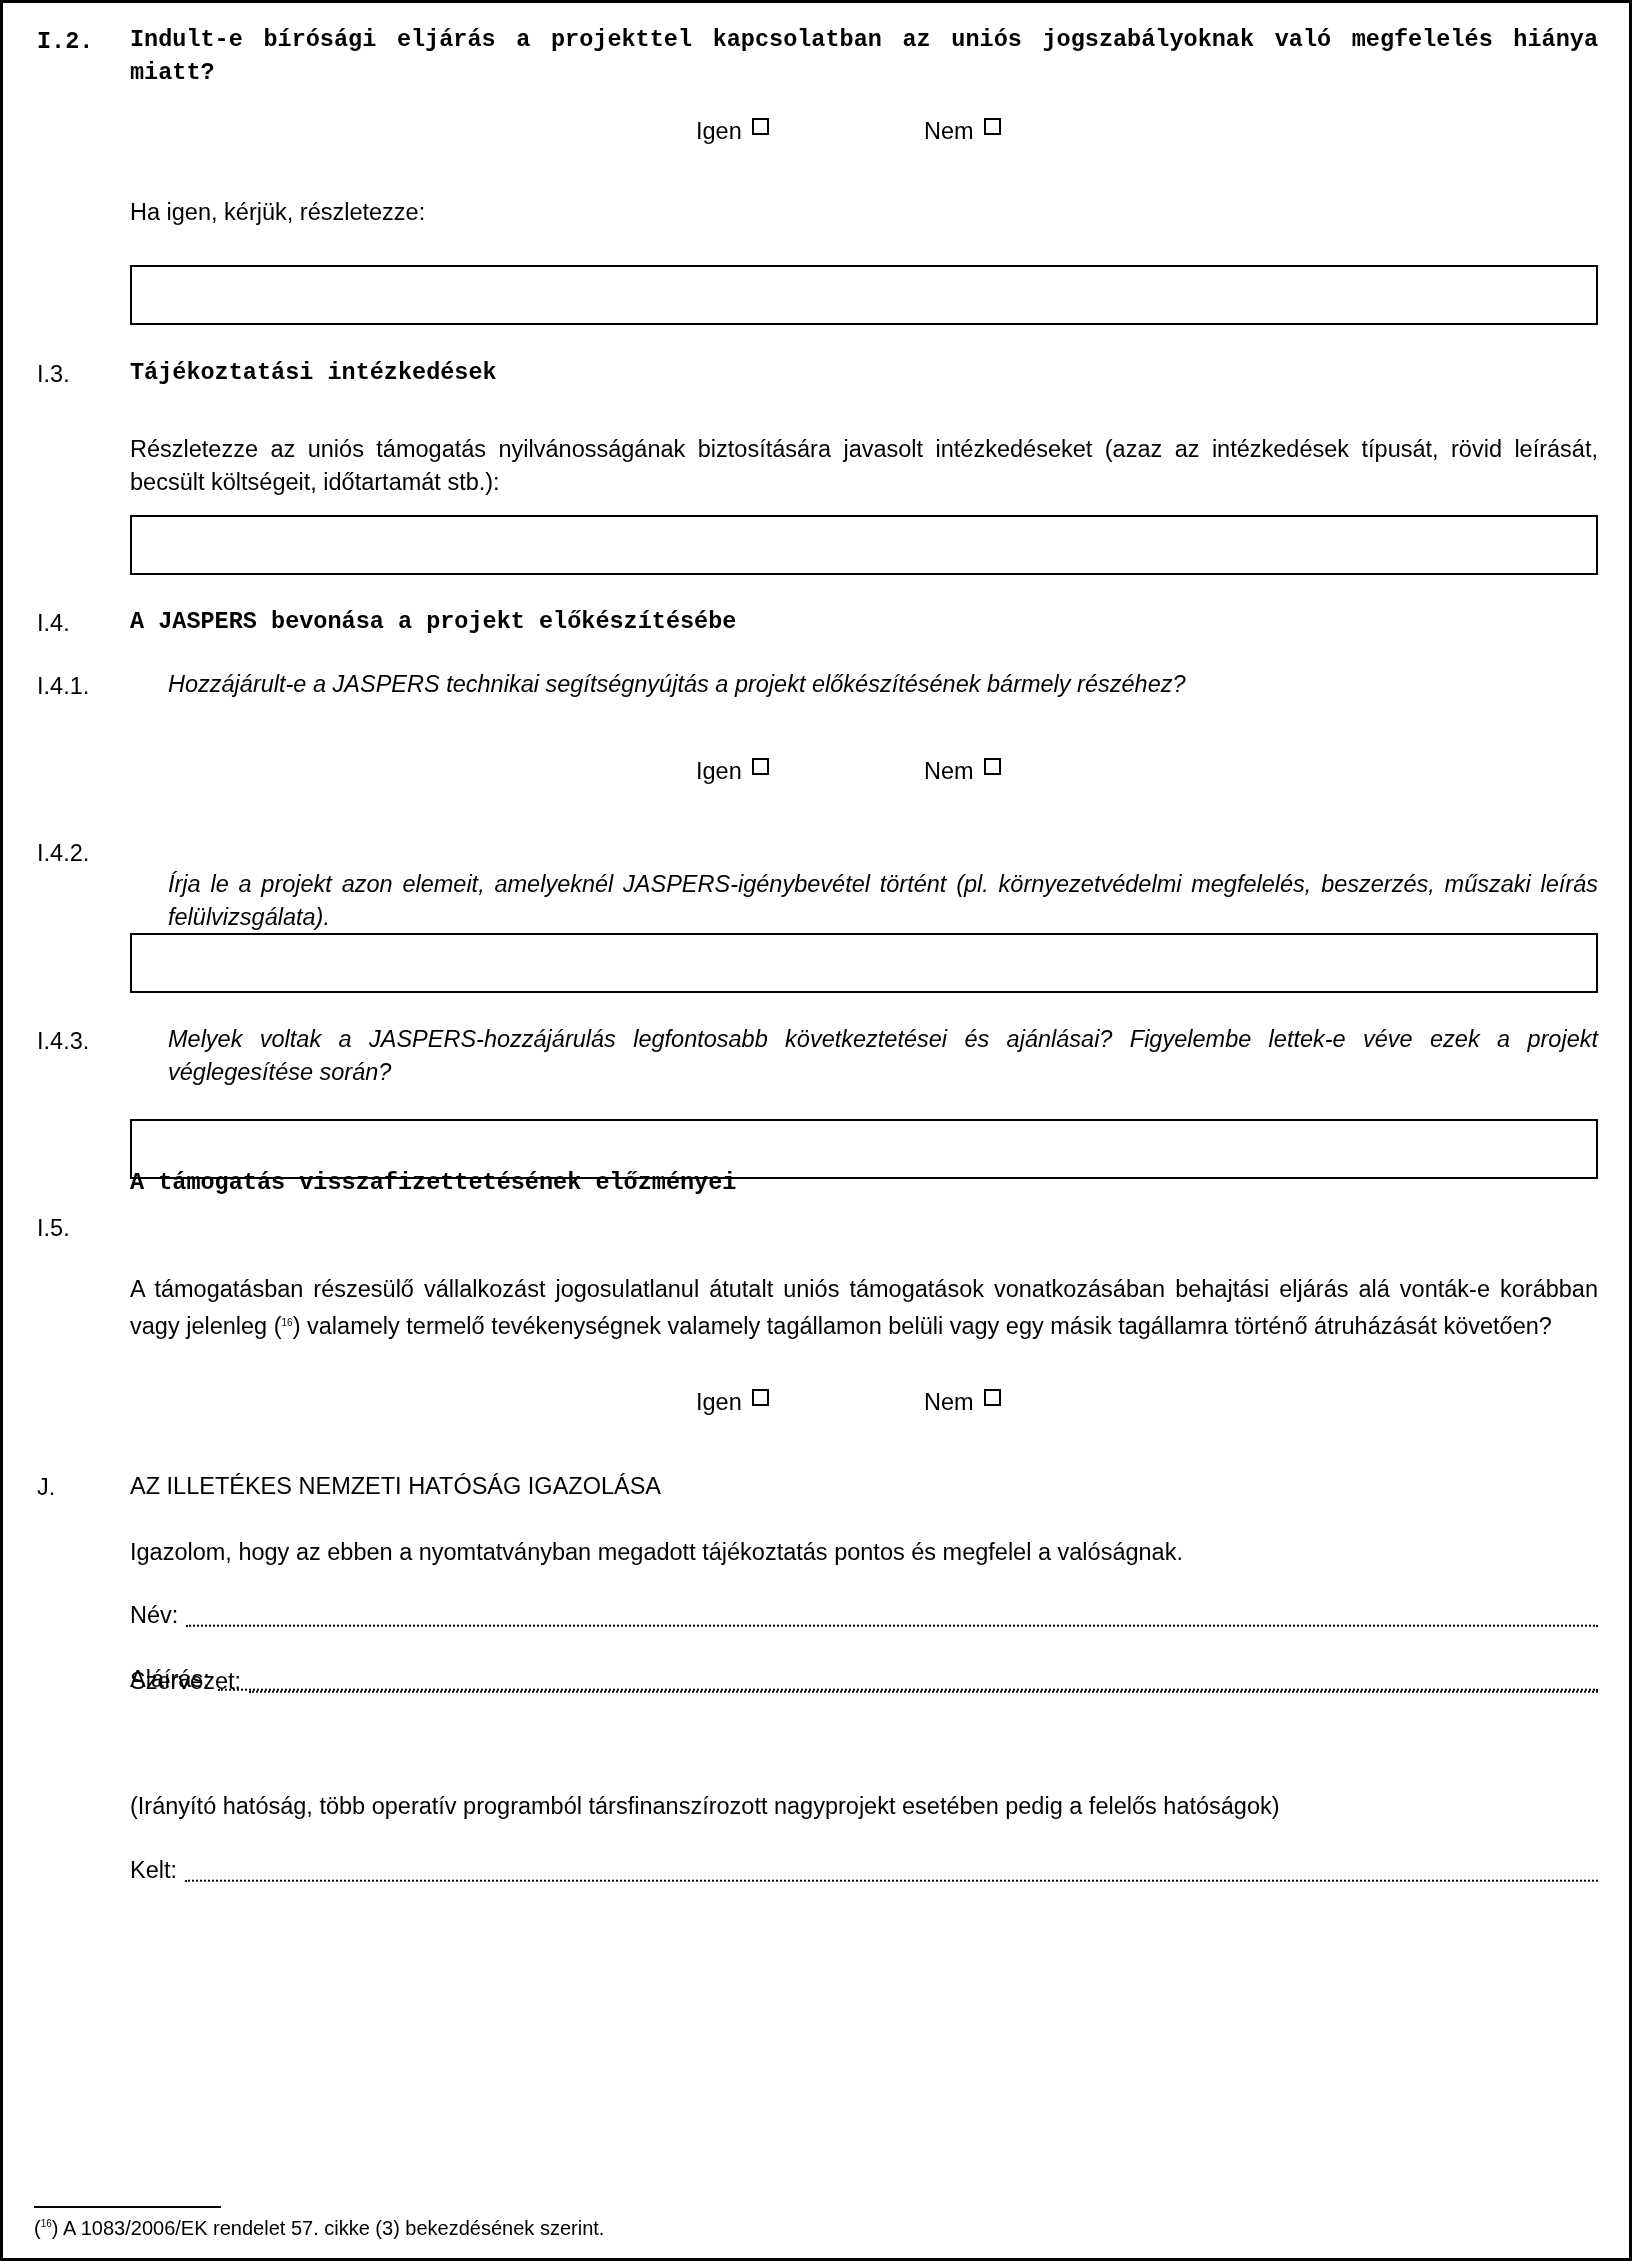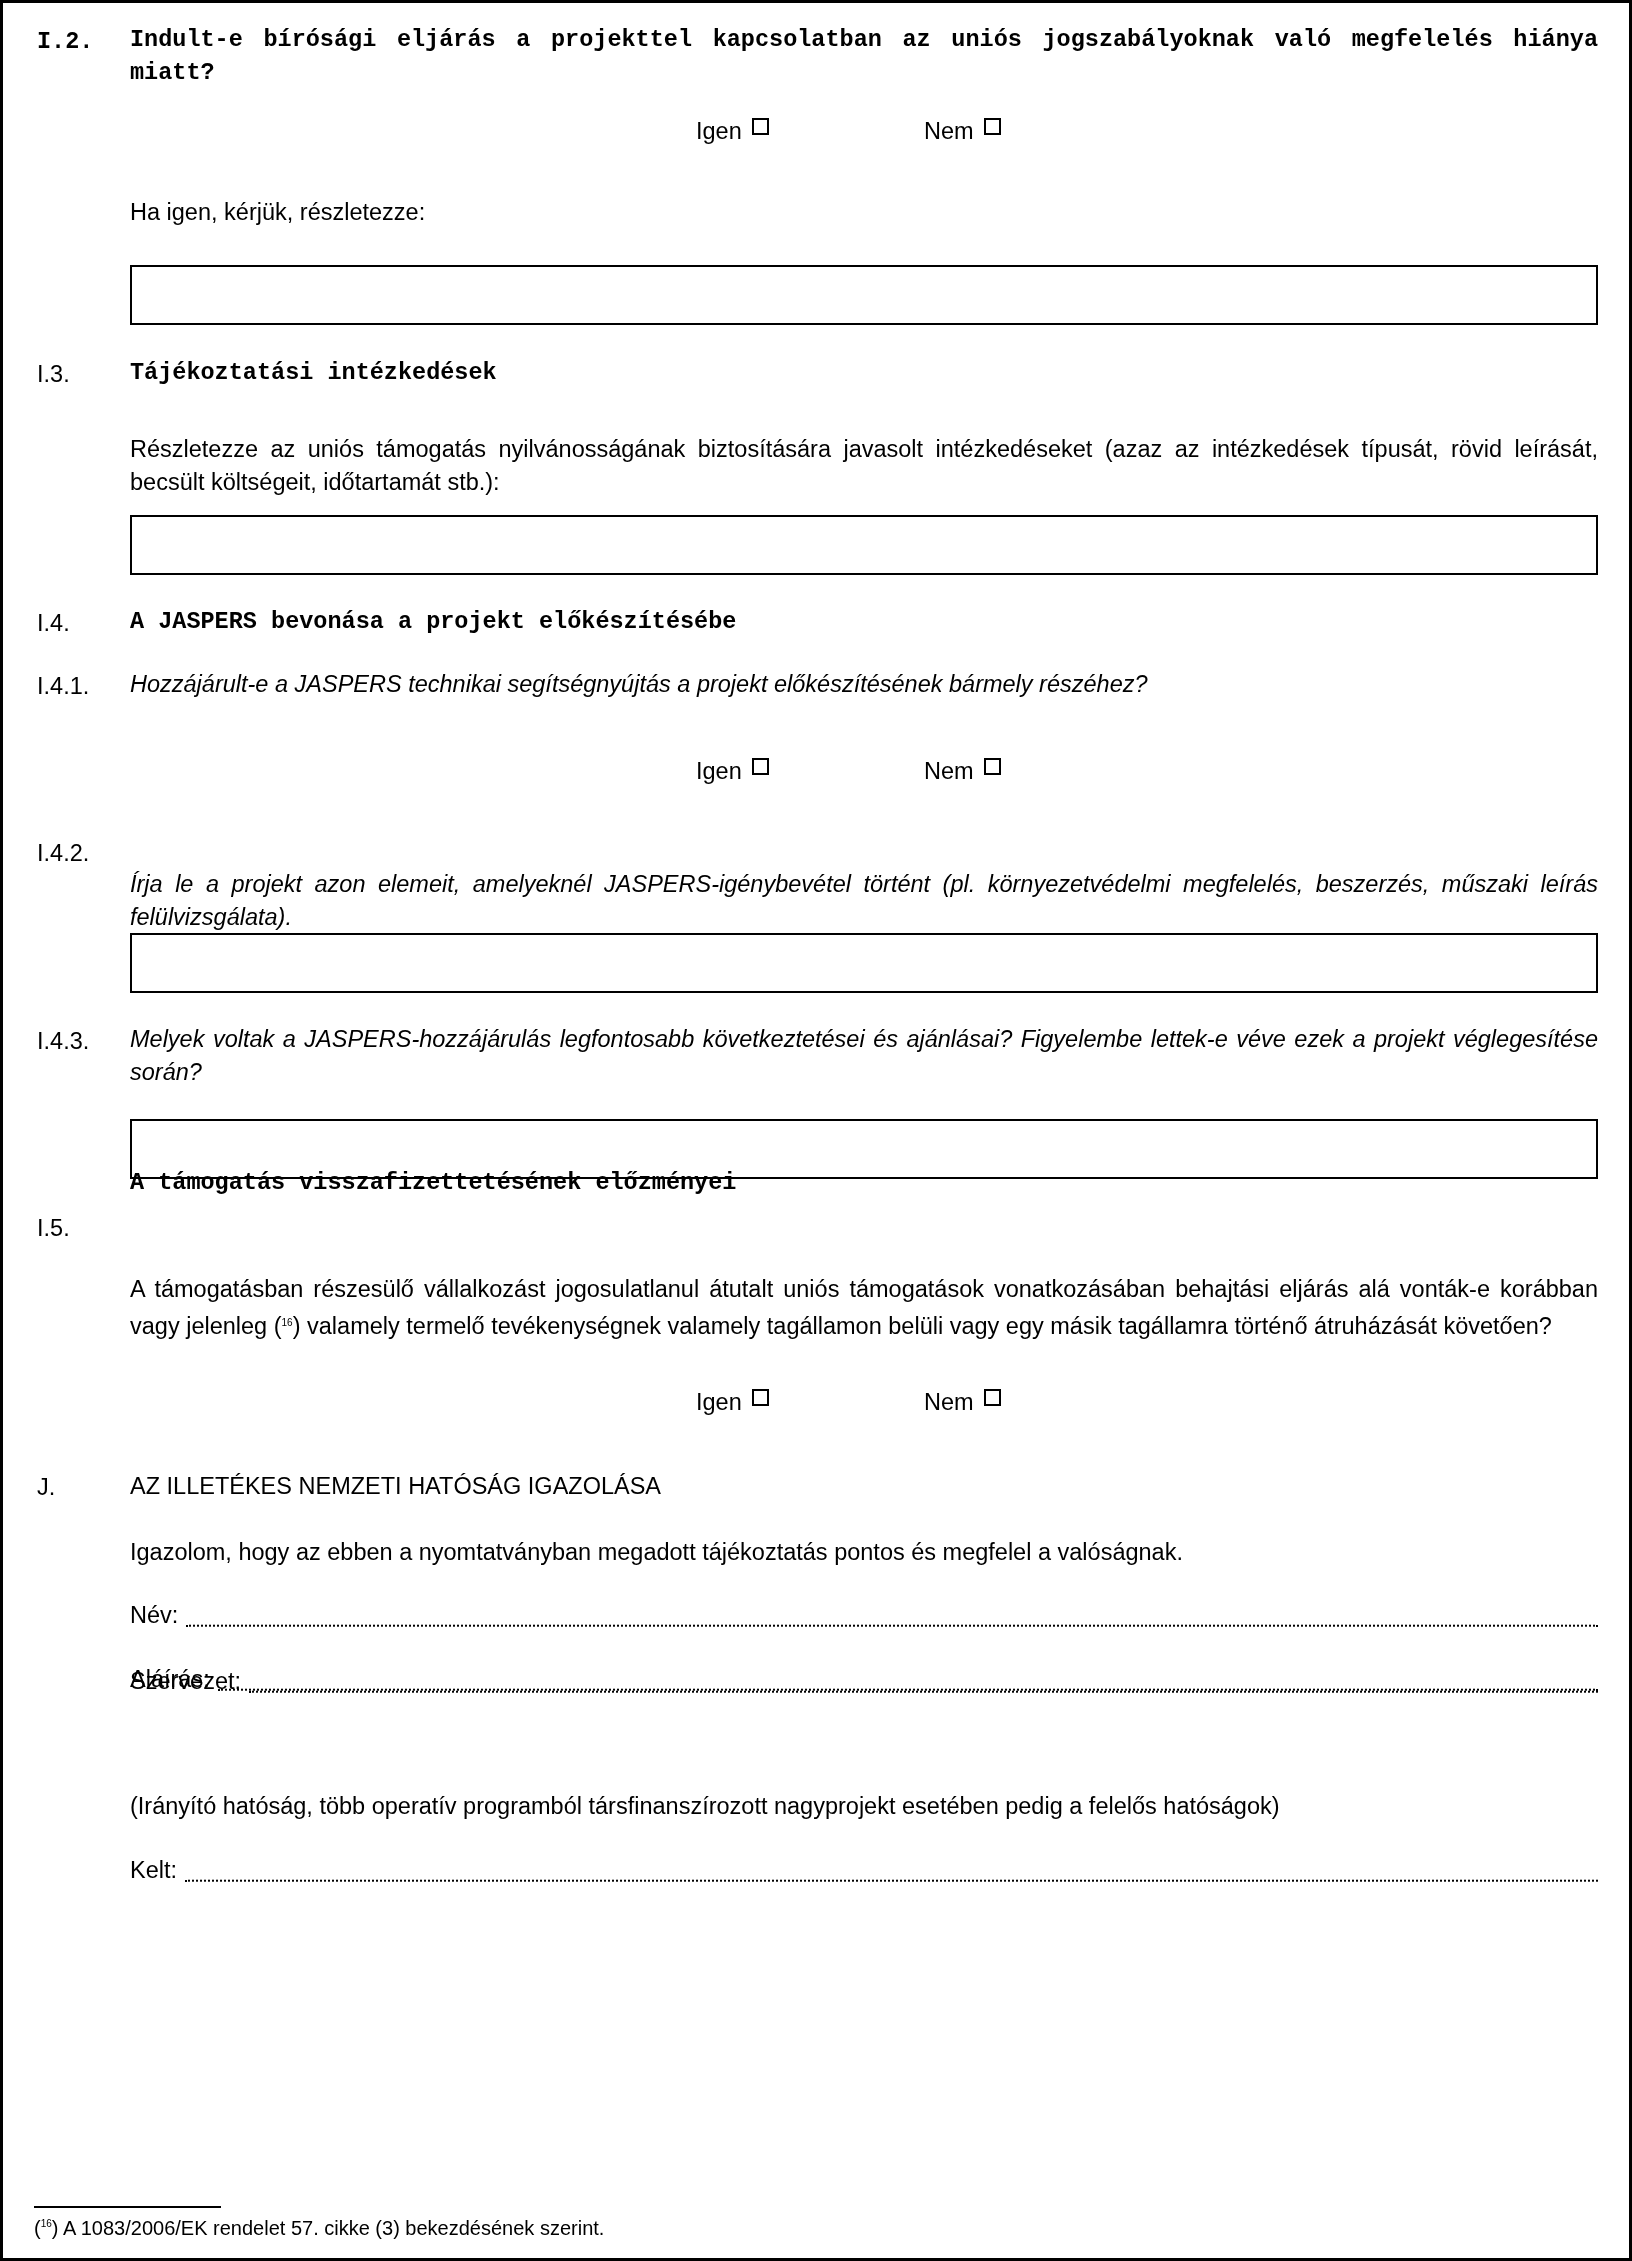--- a/index.html
+++ b/index.html
@@ -3,21 +3,21 @@
   <meta charset="utf-8">
   <style>
     html, body { margin: 0; padding: 0; background: #ffffff; }
     body { width: 1632px; height: 2261px; position: relative; overflow: hidden;
            font-family: "Liberation Sans", sans-serif; color: #000; font-size: 23.5px; }
     .frame { position: absolute; left: 0; top: 0; width: 1632px; height: 2261px;
              box-sizing: border-box; border: 3.4px solid #000; }
     .num { position: absolute; left: 37px; }
     .txt { position: absolute; left: 130px; right: 34px; line-height: 33px; text-align: justify; }
     .bold { font-weight: bold; font-family: Liberation Mono, monospace; }
-    .ital { font-style: italic; }
+    .ital { font-style: italic; margin-left: 38px; }
     .yn { position: absolute; display: flex; }
     .yn .lbl { margin-right: 10.3px; }
     .cb { display: inline-block; width: 17px; height: 17px; border: 2.3px solid #000; box-sizing: border-box; }
     .box { position: absolute; left: 130px; right: 34px; height: 60px; border: 2.9px solid #000; box-sizing: border-box; }
     .sig { position: absolute; left: 130px; right: 34px; display: flex; align-items: flex-end; }
     .sig .lbl { white-space: nowrap; margin-right: 8px; }
     .sig .dots { flex: 1; border-bottom: 2.3px dotted #000; height: 0; transform: translateY(-2.3px); }
     .fnline { position: absolute; left: 34px; width: 187px; height: 2.3px; background: #000; top: 2206px; }
     .fn { position: absolute; left: 34px; top: 2217px; font-size: 20px; }
     sup { font-size: 10px; vertical-align: 8px; }

